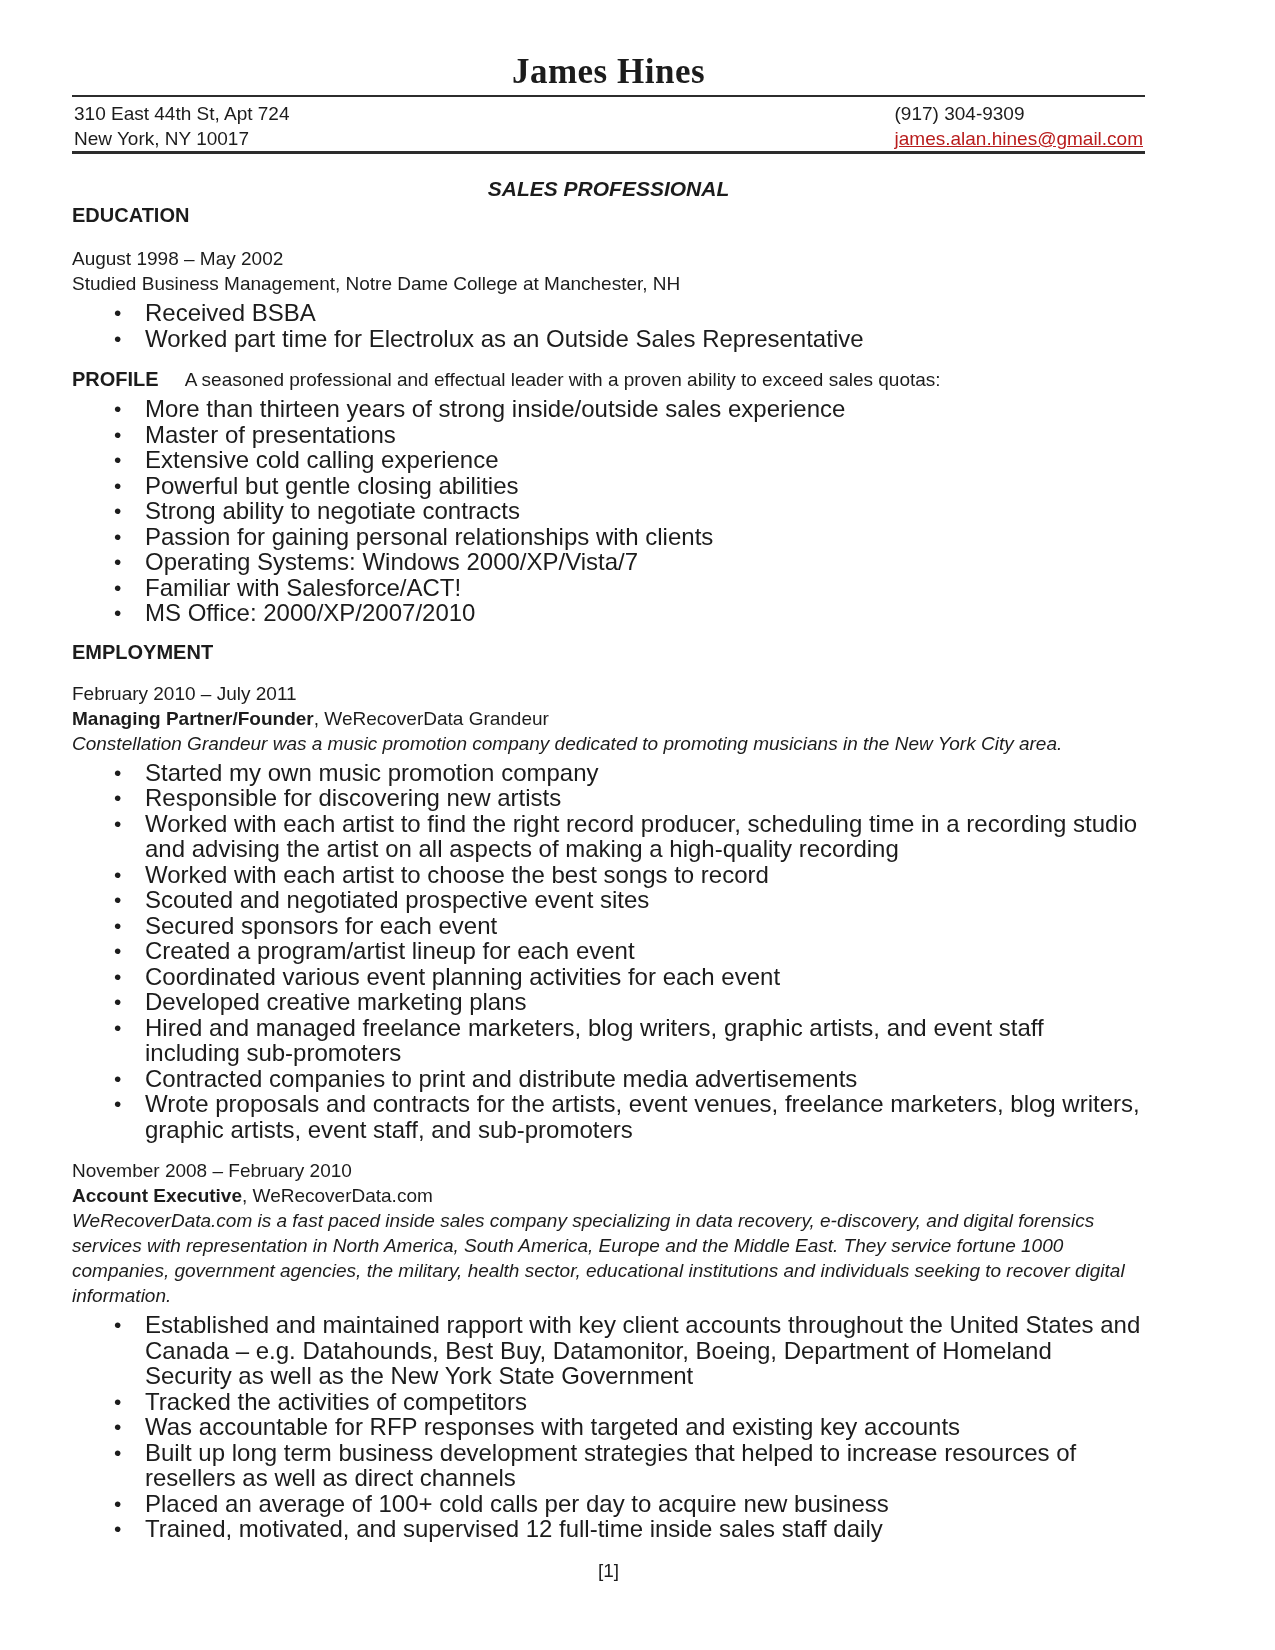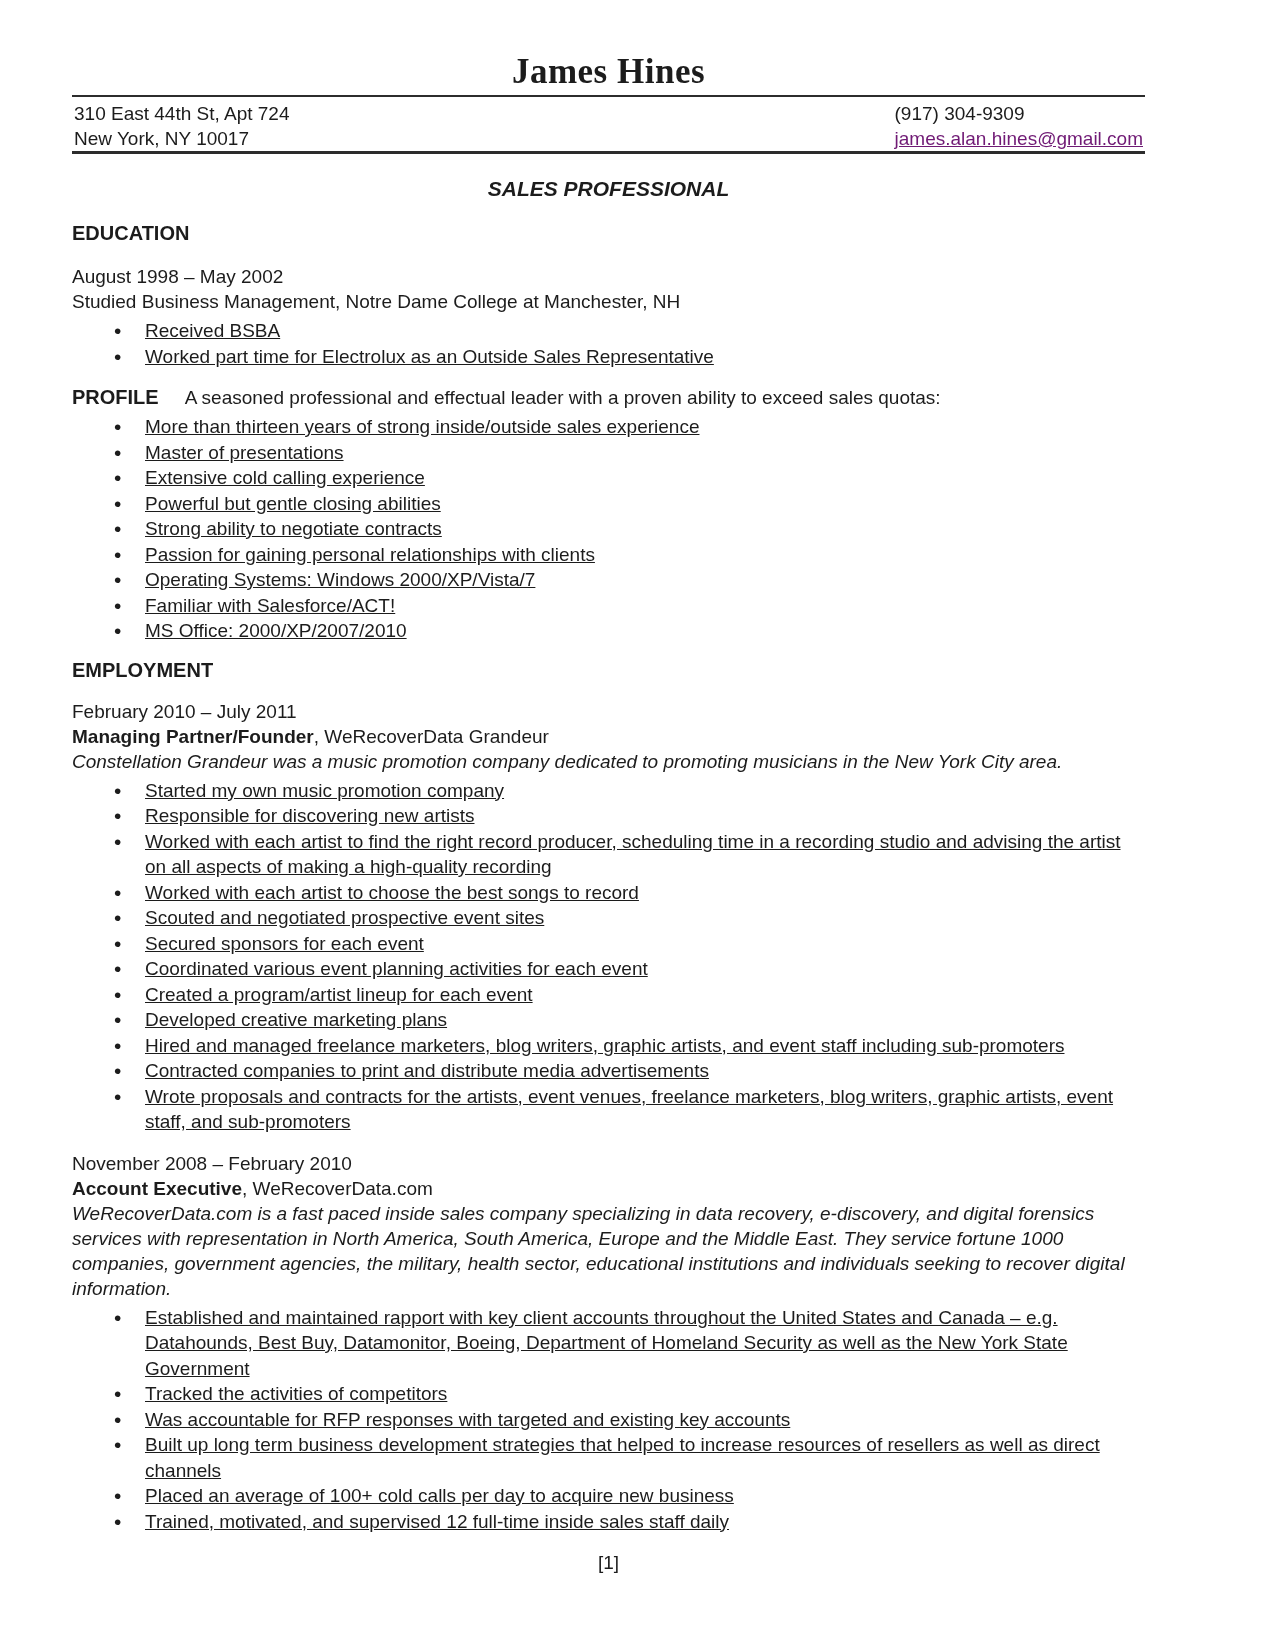--- a/index.html
+++ b/index.html
@@ -27,46 +27,45 @@
   }
   .rule-title { border-top: 2px solid #2c2c2c; margin-top: 3px; }
   .contact-row {
     display: flex;
     justify-content: space-between;
     align-items: flex-start;
     padding: 4px 2px 0 2px;
   }
   .contact-left, .contact-right { font-size: 19px; line-height: 25px; }
   .contact-right { text-align: left; }
-  .email-link { text-decoration: underline; color: #701a75; }
+  .email-link { text-decoration: underline; color: #b91c1c; }
   .rule-contact { border-top: 3px solid #2c2c2c; }
   .headline {
     text-align: center;
     font-weight: bold;
     font-style: italic;
     font-size: 21px;
     margin-top: 22px;
     line-height: 25px;
   }
   .section-heading {
     font-weight: bold;
     font-size: 20px;
     line-height: 25px;
-    margin-top: 20px;
+    margin-top: 2px;
   }
   .line { font-size: 19px; line-height: 25px; }
   .dates { margin-top: 18px; }
   .bold { font-weight: bold; }
   ul.bullets { list-style: none; margin: 4px 0 0 0; padding: 0; }
   ul.bullets li {
     position: relative;
     padding-left: 73px;
-    font-size: 19px;
+    font-size: 24px;
     line-height: 25.5px;
-    text-decoration: underline;
   }
   ul.bullets li::before {
     content: "\2022";
     position: absolute;
     left: 42px;
     top: 0;
     font-size: 21px;
   }
   .profile-line { margin-top: 16px; font-size: 19px; line-height: 25px; }
   .profile-line .gap { display: inline-block; width: 26px; }
@@ -133,22 +132,22 @@
       <span class="bold">Managing Partner/Founder</span><span>, WeRecoverData Grandeur</span>
     </div>
     <div class="line job-desc">Constellation Grandeur was a music promotion company dedicated to promoting musicians in the New York City area.</div>
     <ul class="bullets">
       <li>Started my own music promotion company</li>
       <li>Responsible for discovering new artists</li>
       <li>Worked with each artist to find the right record producer, scheduling time in a recording studio and advising the artist on all aspects of making a high-quality recording</li>
       <li>Worked with each artist to choose the best songs to record</li>
       <li>Scouted and negotiated prospective event sites</li>
       <li>Secured sponsors for each event</li>
+      <li>Created a program/artist lineup for each event</li>
       <li>Coordinated various event planning activities for each event</li>
-      <li>Created a program/artist lineup for each event</li>
       <li>Developed creative marketing plans</li>
       <li>Hired and managed freelance marketers, blog writers, graphic artists, and event staff including sub-promoters</li>
       <li>Contracted companies to print and distribute media advertisements</li>
       <li>Wrote proposals and contracts for the artists, event venues, freelance marketers, blog writers, graphic artists, event staff, and sub-promoters</li>
     </ul>
   </div>
 
   <div class="job">
     <div class="line">November 2008 – February 2010</div>
     <div class="line">

